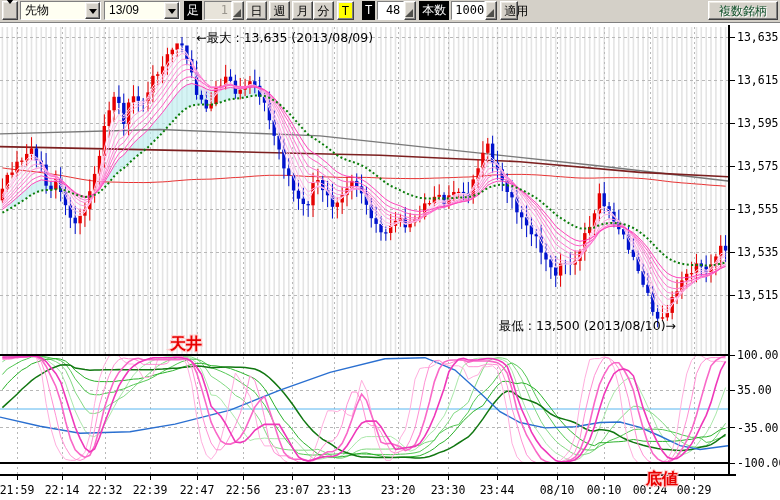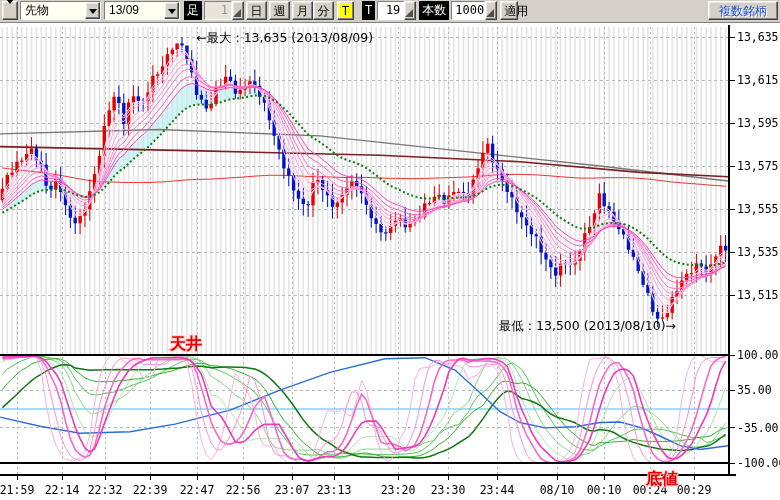--- a/index.html
+++ b/index.html
@@ -18,21 +18,21 @@
   .arr-down{width:0;height:0;border:4px solid transparent;border-top:5px solid #000;margin-top:5px;}
   .badge{background:#000;color:#fff;height:19px;font-size:12px;line-height:19px;text-align:center;
          padding:0 3px;white-space:nowrap;}
   .spin-field{height:19px;box-sizing:border-box;border:1px solid;border-color:#808080 #ffffff #ffffff #808080;
               background:#fff;font-size:12px;line-height:17px;text-align:right;padding:0 3px;
               font-family:"DejaVu Sans Mono",monospace;}
   .spin-field.disabled{background:#e8e4da;color:#9a968e;}
   .spin-btn{width:12px;height:19px;display:flex;align-items:flex-end;justify-content:flex-end;padding:2px;}
   .tri{width:0;height:0;border-left:8px solid transparent;border-bottom:8px solid #50504c;}
   .yellow{background:#ffff00;}
-  .disabled-btn{color:#1d4ed8;text-shadow:1px 1px 0 #fff;}
+  .disabled-btn{color:#14532d;text-shadow:1px 1px 0 #fff;}
   .ml2{margin-left:2px}.ml3{margin-left:3px}.ml4{margin-left:4px}.ml8{margin-left:8px}
   
   .chart-wrap{position:relative;width:780px;height:477px;background:#fff;}
   #chart-svg{position:absolute;left:0;top:0;}
 </style>
 </head>
 <body>
 
 <div class="app">
 
@@ -56,21 +56,21 @@
     <span class="spin-field disabled ml2" style="width:28px">1</span>
     <button class="raised btn spin-btn">
         <span class="tri"></span>
       </button>
     <button class="raised btn ml2" style="width:21px">日</button>
     <button class="raised btn ml2" style="width:21px">週</button>
     <button class="raised btn ml2" style="width:21px">月</button>
     <button class="raised btn" style="width:21px">分</button>
     <button class="raised btn yellow ml3" style="width:17px">T</button>
     <span class="badge ml8">T</span>
-    <span class="spin-field ml2" style="width:27px">19</span>
+    <span class="spin-field ml2" style="width:27px">48</span>
     <button class="raised btn spin-btn">
         <span class="tri"></span>
       </button>
     <span class="badge ml3">本数</span>
     <span class="spin-field ml2" style="width:34px">1000</span>
     <button class="raised btn spin-btn">
         <span class="tri"></span>
       </button>
     <button class="raised btn ml3" style="width:18px">適用</button>
     <button class="raised btn disabled-btn" style="margin-left:auto;width:70px">複数銘柄</button>

